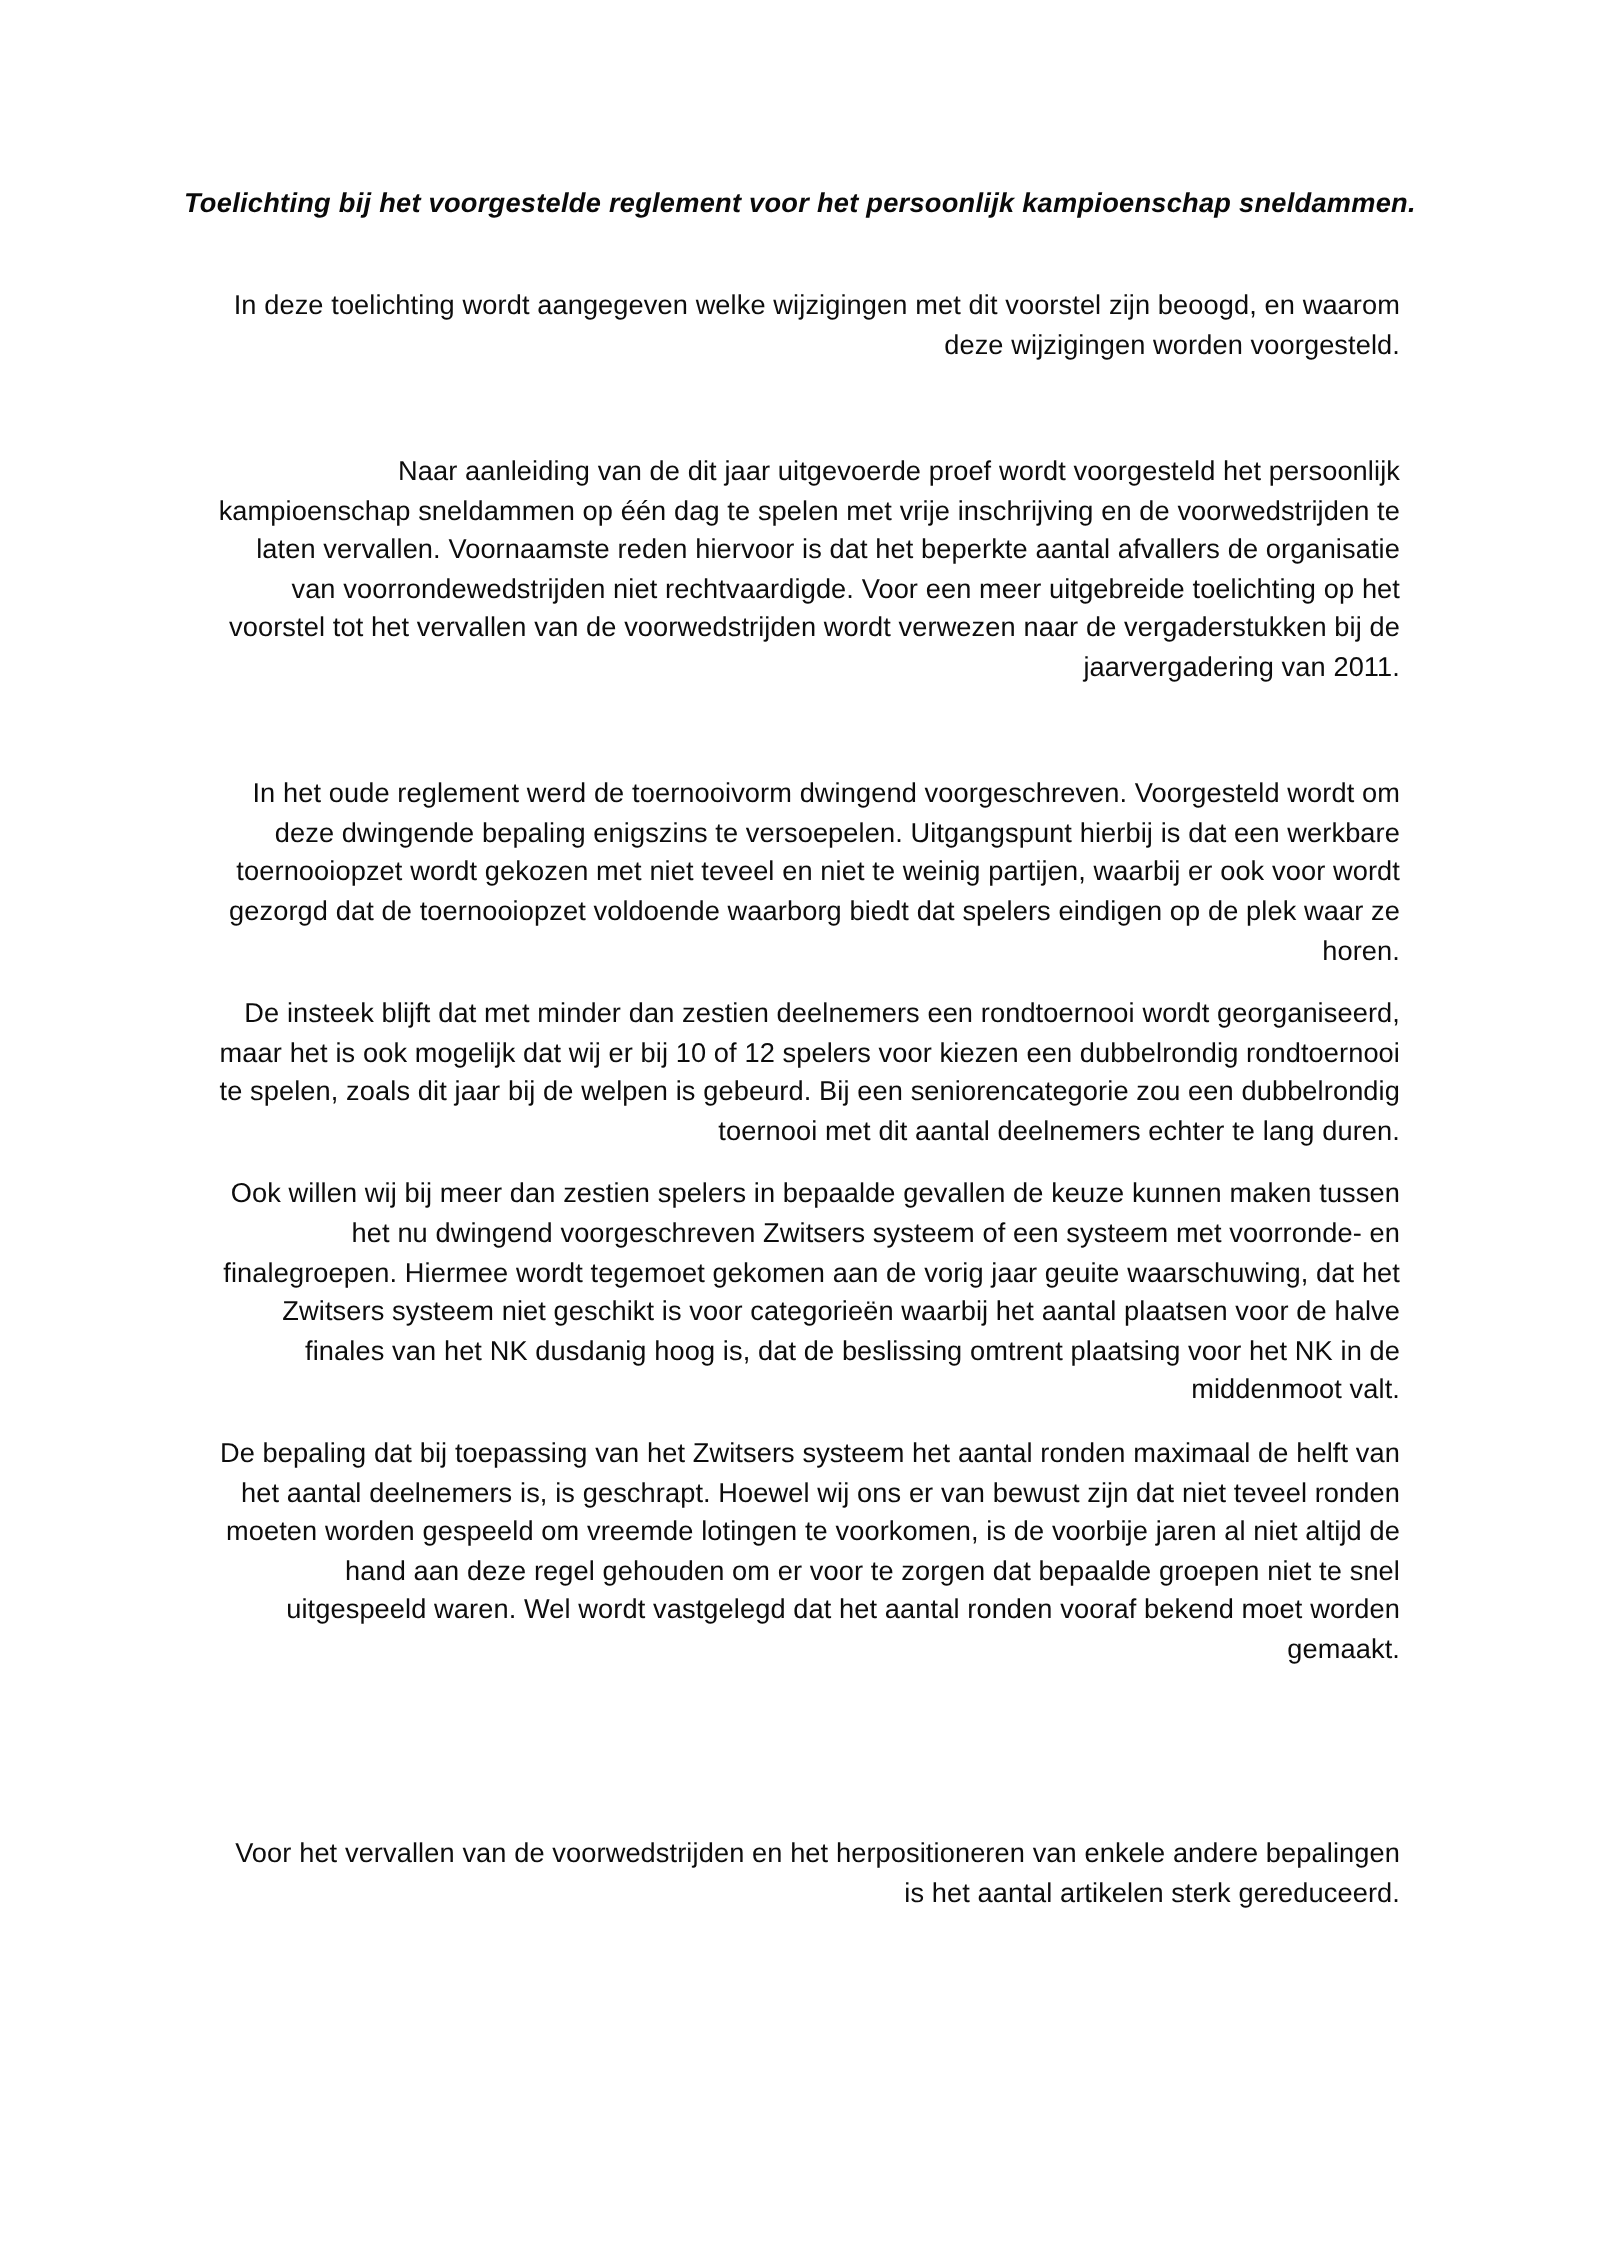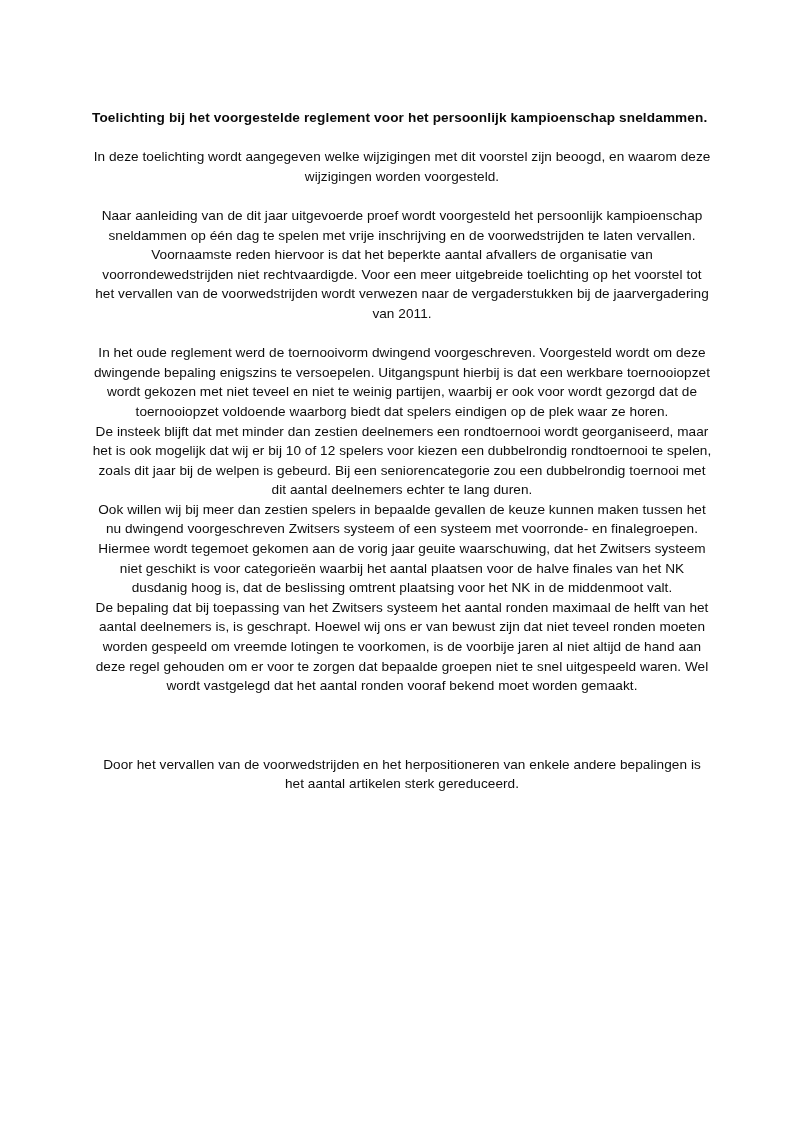--- a/index.html
+++ b/index.html
@@ -28,31 +28,32 @@
   .content {
     position: absolute;
     left: 92px;
     top: 92px;
     width: 620px;
   }
   .doc-heading {
     font-size: 13.6px;
     font-weight: bold;
     line-height: 19.6px;
-    margin: 16px 0 0 0;
+    margin: 0 0 0 0;
     letter-spacing: 0.01em;
     text-align: left;
     color: #0a0a0a;
+    font-style: italic;
   }
   .para {
     font-size: 13.6px;
     font-weight: normal;
     line-height: 19.6px;
-    margin: 0;
-    text-align: center;
+    margin: 12px;
+    text-align: right;
     color: #0d0d0d;
     letter-spacing: 0.004em;
   }
   
   .gap {
     height: 19.6px;
   }
 </style>
 </head>
 <body>
@@ -81,16 +82,16 @@
     <p class="para">De bepaling dat bij toepassing van het Zwitsers systeem het aantal ronden maximaal de helft van het aantal deelnemers is, is geschrapt. Hoewel wij ons er van bewust zijn dat niet teveel ronden moeten worden gespeeld om vreemde lotingen te voorkomen, is de voorbije jaren al niet altijd de hand aan deze regel gehouden om er voor te zorgen dat bepaalde groepen niet te snel uitgespeeld waren. Wel wordt vastgelegd dat het aantal ronden vooraf bekend moet worden gemaakt.</p>
 
     <div class="gap"></div>
 
 
     <div class="gap"></div>
 
 
     <div class="gap"></div>
 
-    <p class="para">Door het vervallen van de voorwedstrijden en het herpositioneren van enkele andere bepalingen is het aantal artikelen sterk gereduceerd.</p>
+    <p class="para">Voor het vervallen van de voorwedstrijden en het herpositioneren van enkele andere bepalingen is het aantal artikelen sterk gereduceerd.</p>
 
   </div>
 </div>
 
 </body></html>

